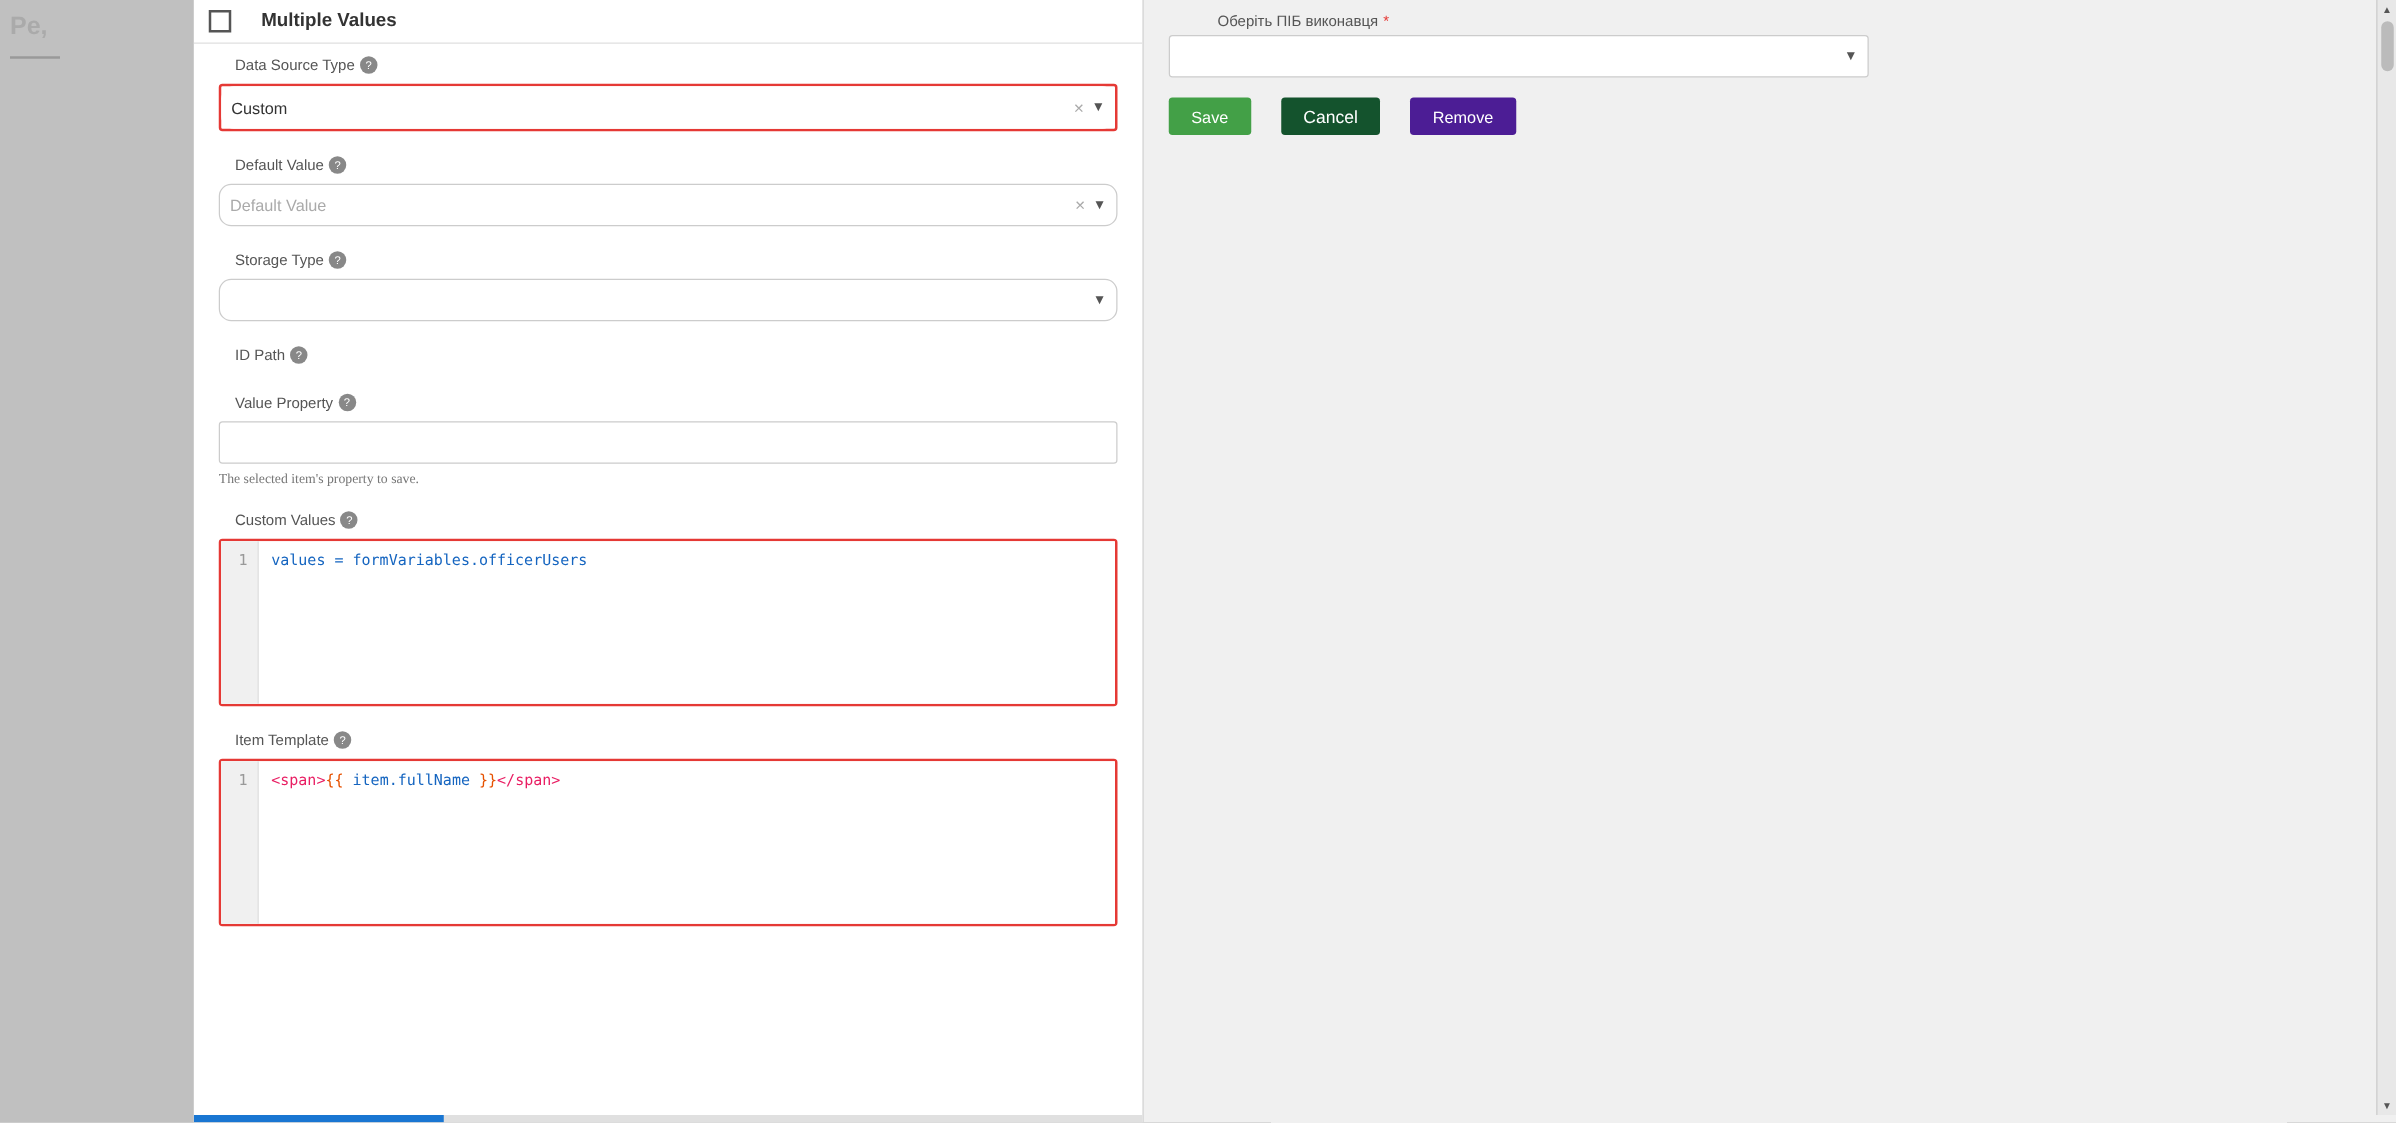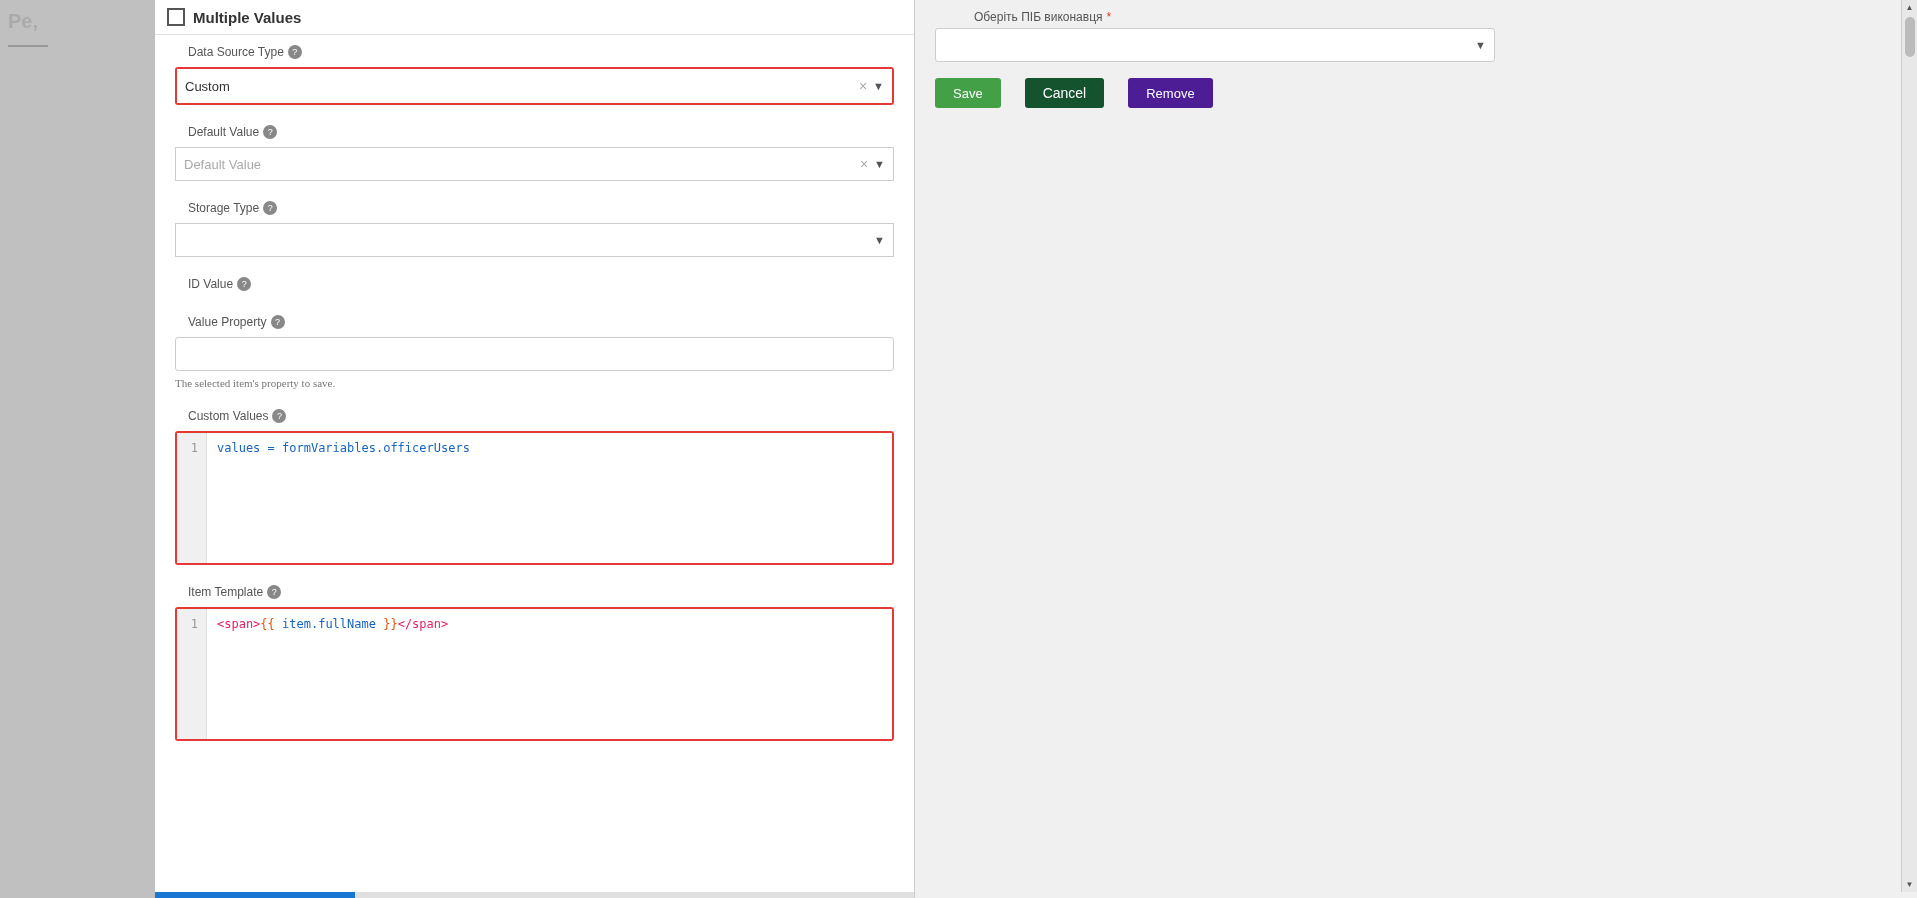--- a/index.html
+++ b/index.html
@@ -30,24 +30,24 @@
       padding: 10px 20px;
       display: flex;
       flex-direction: column;
       gap: 10px;
       position: relative;
     }
 
     
     .modal-header {
       display: flex;
-      align-items: center;
+      align-items: flex-start;
       padding: 8px 12px;
       border-bottom: 1px solid #e0e0e0;
-      gap: 8px;
+      gap: 24px;
     }
 
     .checkbox-icon {
       width: 18px;
       height: 18px;
       border: 2px solid #555;
       display: inline-block;
       flex-shrink: 0;
     }
 
@@ -90,21 +90,21 @@
 
     .field-wrapper-red {
       border: 2px solid #e53935;
       border-radius: 3px;
     }
 
     .select-field {
       display: flex;
       align-items: center;
       border: 1px solid #ccc;
-      border-radius: 0;
+      border-radius: 10px;
       padding: 6px 8px;
       background: #fff;
       position: relative;
       height: 34px;
     }
 
     .select-field-red {
       border: none;
     }
 
@@ -344,21 +344,21 @@
       <span class="help-icon">?</span>
     </div>
     <div class="select-field">
       <span class="select-value"></span>
       <span class="select-arrow">▼</span>
     </div>
   </div>
 
   <div class="form-section">
     <div class="field-label">
-      <span>ID Value</span>
+      <span>ID Path</span>
       <span class="help-icon">?</span>
     </div>
   </div>
 
   <div class="form-section">
     <div class="field-label">
       <span>Value Property</span>
       <span class="help-icon">?</span>
     </div>
     <input type="text" class="text-input" style="">

